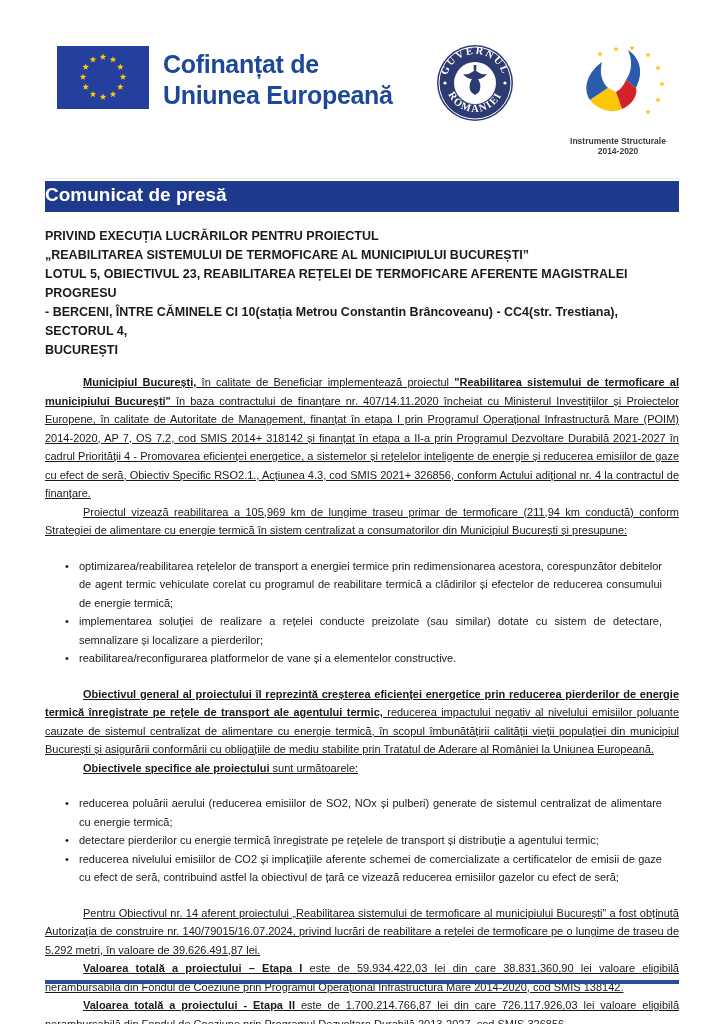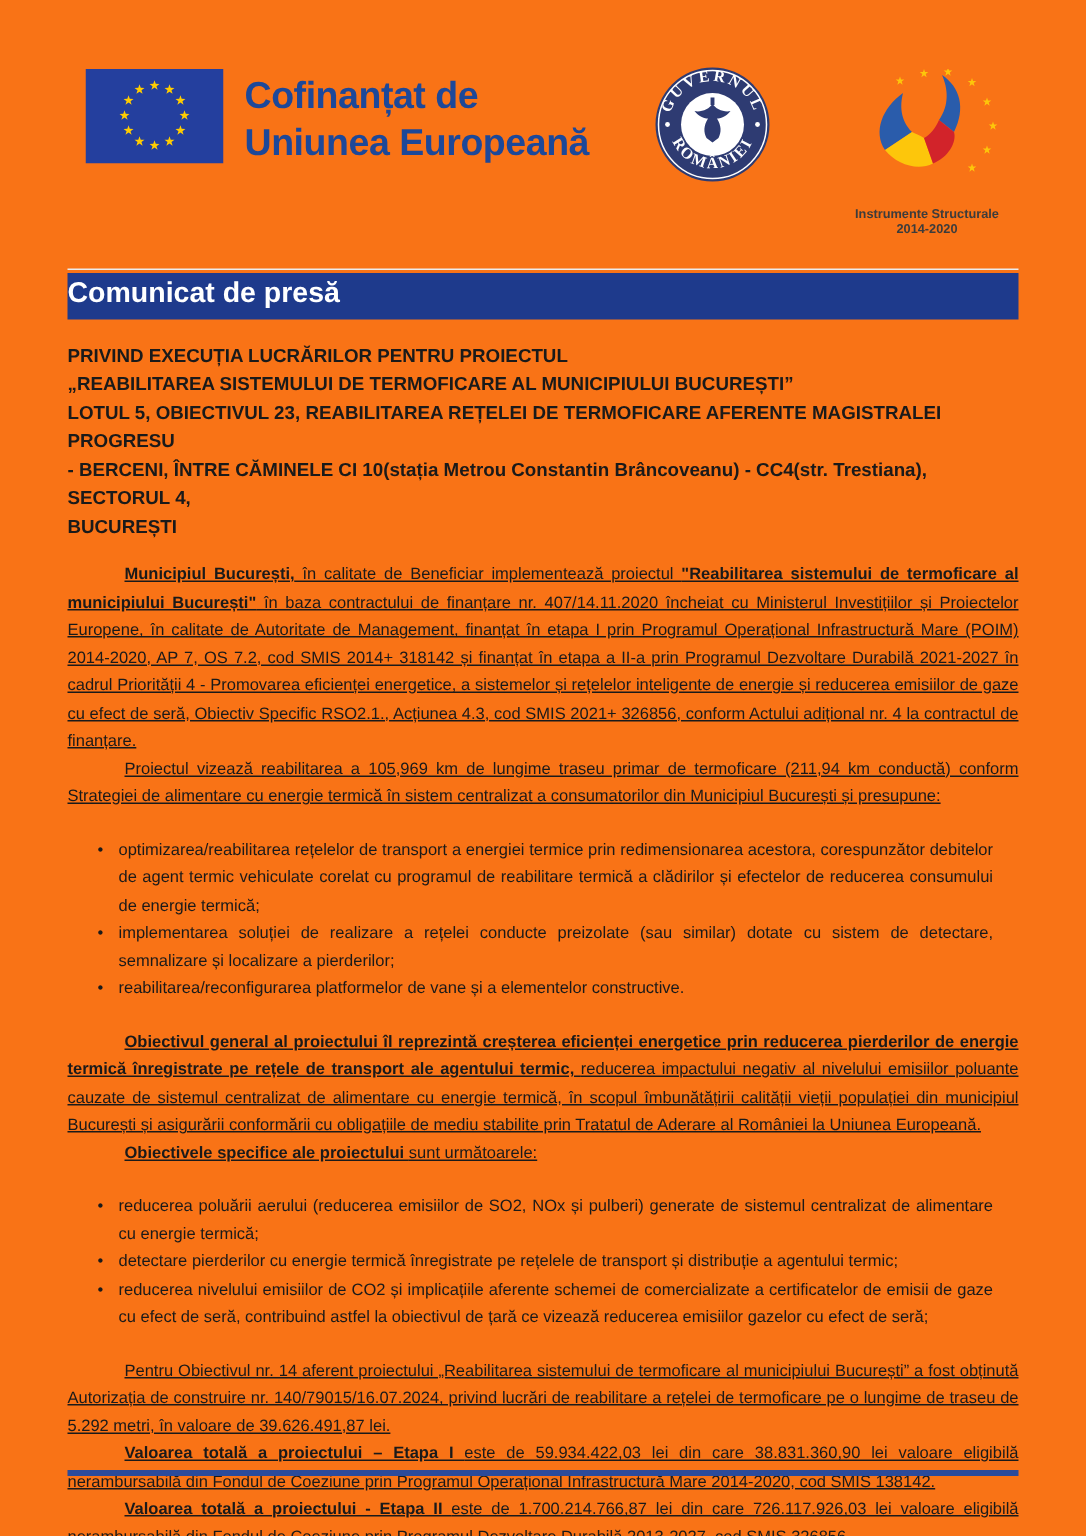--- a/index.html
+++ b/index.html
@@ -1,17 +1,17 @@
 <!DOCTYPE html>
 <html lang="ro"><head>
 <meta charset="utf-8">
 <style>
   html,body{margin:0;padding:0;background:#888;}
   .page{
-    width:724px;height:1024px;margin:0 auto;background:#f97316;position:relative;overflow:hidden;
+    width:724px;height:1024px;margin:0 auto;background:#ffffff;position:relative;overflow:hidden;
     font-family:"Liberation Sans","DejaVu Sans",sans-serif;color:#1a1a1a;
   }
   
   .hdr{display:flex;align-items:flex-start;padding:46px 45px 0 57px;}
   .eu-block{display:flex;gap:14px;}
   .eu-text{font-weight:bold;color:#1d4899;font-size:25px;line-height:31px;padding-top:3px;letter-spacing:-0.3px;}
   .seal-wrap{margin-left:42px;margin-top:-3px;}
   .instr{margin-left:auto;text-align:center;width:122px;}
   .instr-caption{font-size:8.5px;font-weight:bold;color:#3c3c3c;line-height:10px;margin-top:4px;}
   

